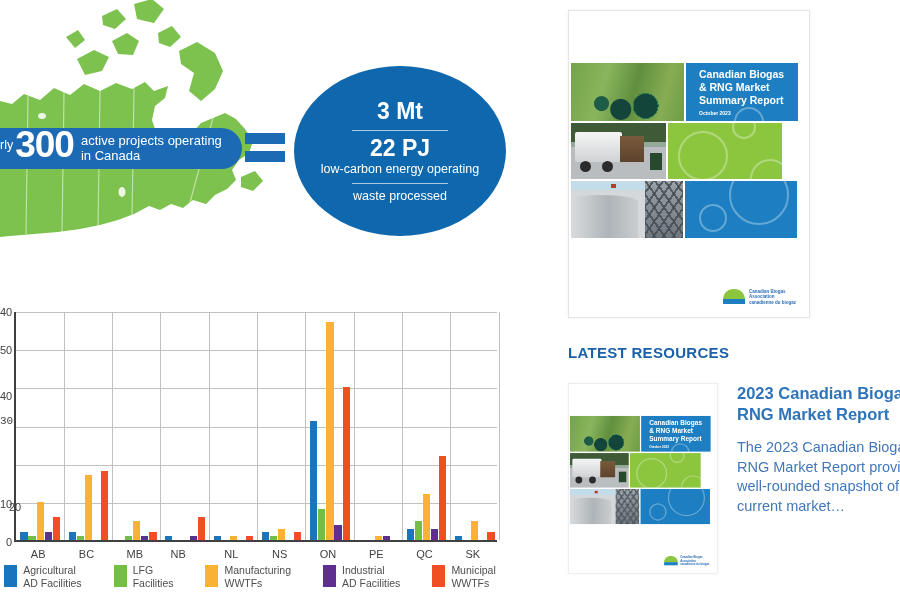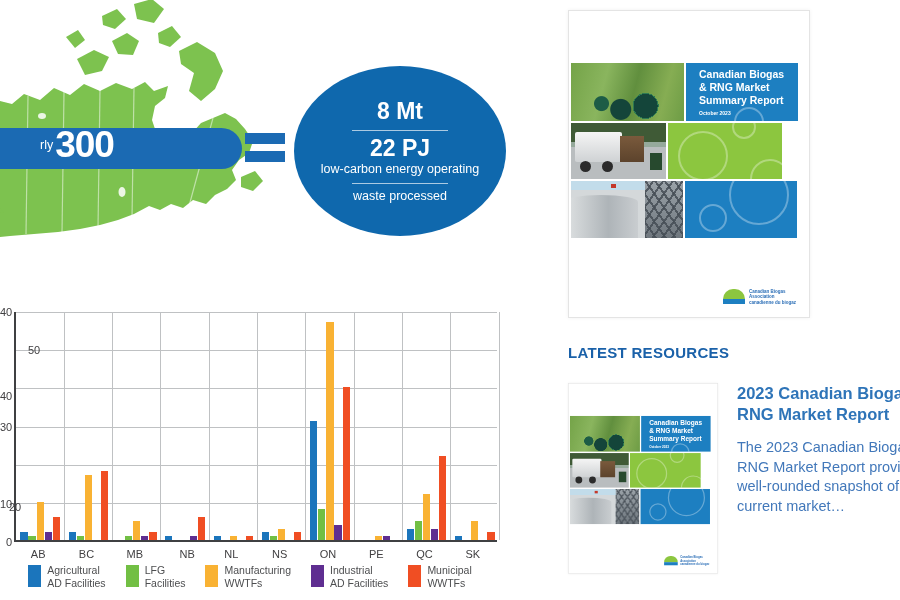--- a/index.html
+++ b/index.html
@@ -5,21 +5,21 @@
   * { margin:0; padding:0; box-sizing:border-box; }
   html,body { width:900px; height:600px; overflow:hidden; background:#fff;
               font-family:"Liberation Sans", sans-serif; position:relative; }
 
   
   #map-wrap { position:absolute; left:-18px; top:-4px; width:312px; height:262px; z-index:1; }
 
   #banner { position:absolute; left:-40px; top:128px; height:41px; width:282px;
             background:#1b6ab3; border-radius:0 21px 21px 0; z-index:3;
             display:flex; align-items:center; padding-left:40px; color:#fff; }
-  #banner .prefix { font-size:12.5px; margin-bottom:7px;margin-left:40px; }
+  #banner .prefix { font-size:12.5px; margin-bottom:7px; }
   #banner .count  { font-size:37px; font-weight:bold; letter-spacing:-1px; margin:0 7px 8px 2px; line-height:1; }
   #banner .lines  { font-size:13px; line-height:1.12; }
 
   #equals { position:absolute; left:245px; top:133px; z-index:3; }
   #equals div { width:40px; height:11px; background:#1b6ab3; }
   #equals div + div { margin-top:7px; }
 
   #bubble { position:absolute; left:294px; top:66px; width:212px; height:170px;
             background:#0f68ad; border-radius:50%; z-index:2; color:#fff;
             display:flex; flex-direction:column; justify-content:center; align-items:center;
@@ -91,21 +91,21 @@
   
   #chart { position:absolute; left:0; top:303px; width:500px; height:297px; }
   #plot  { position:absolute; left:14px; top:9px; width:483px; height:230px;
            border-left:2px solid #3f4042; border-bottom:2px solid #3f4042; }
   .gl-h { position:absolute; left:0; width:100%; height:1px; background:#bfc1c3; }
   .gl-v { position:absolute; top:0; width:1px; height:100%; background:#bfc1c3; }
   .ytick { position:absolute; width:12px; text-align:right; font-size:11px; color:#414042; }
   .xtick { position:absolute; top:245px; text-align:center; font-size:11px; color:#414042; }
   .bar   { position:absolute; bottom:0; }
   #legend { position:absolute; left:0; top:261px; width:500px; display:flex;
-            justify-content:center; gap:20px; }
+            justify-content:center; gap:32px; }
   .leg-item { display:flex; gap:6px; }
   .leg-swatch { width:13px; height:22px; margin-top:1px; }
   .leg-label { font-size:10.5px; line-height:1.25; color:#4d4e50; }
 </style>
 </head>
 <body>
 
 <div id="map-wrap">
   <svg width="312" height="262" viewBox="0 0 312 262">
     <g fill="#7dc24f">
@@ -132,29 +132,33 @@
       <ellipse cx="60" cy="120" rx="4" ry="3"></ellipse>
       <ellipse cx="140" cy="196" rx="3.5" ry="5"></ellipse>
       <ellipse cx="208" cy="226" rx="6" ry="4"></ellipse>
     </g>
   </svg>
 </div>
 
 <div id="banner">
   <span class="prefix">rly</span>
   <span class="count">300</span>
+  <span class="lines">
+    <span>active projects operating</span><br>
+    <span>in Canada</span>
+  </span>
 </div>
 
 <div id="equals">
   <div></div>
   <div></div>
 </div>
 
 <div id="bubble">
-  <div class="val">8 Mt</div>
+  <div class="val">3 Mt</div>
   <div class="div"></div>
   <div class="val">22 PJ</div>
   <div class="lab">low-carbon energy operating</div>
   <div class="div"></div>
   <div class="lab">waste processed</div>
 </div>
 
 <div id="cover-large">
   <div class="cover">
     <div class="band band1">
@@ -326,30 +330,30 @@
       <div class="bar" style="left: 415.05px; width: 7.2px; height: 11.5px; background: rgb(95, 46, 145);"></div>
       <div class="bar" style="left: 423.15px; width: 7.2px; height: 84.3333px; background: rgb(240, 78, 35);"></div>
       <div class="bar" style="left: 439.05px; width: 7.2px; height: 3.83333px; background: rgb(27, 117, 188);"></div>
       <div class="bar" style="left: 455.25px; width: 7.2px; height: 19.1667px; background: rgb(249, 178, 51);"></div>
       <div class="bar" style="left: 471.45px; width: 7.2px; height: 7.66667px; background: rgb(240, 78, 35);"></div>
     </div>
   <div id="yticks">
       <div class="ytick" style="left: 0px; top: 233px;">0</div>
       <div class="ytick" style="left: 0px; top: 194.667px;">10</div>
       <div class="ytick" style="left: 9px; top: 156.333px; margin-top: 42px;">20</div>
-      <div class="ytick" style="left: 0px; top: 118px;">30</div>
+      <div class="ytick" style="left: 0px; top: 112px; font-family: Liberation Mono, monospace;">30</div>
       <div class="ytick" style="left: 0px; top: 87px;">40</div>
-      <div class="ytick" style="left: 0px; top: 41.3333px; margin-left: 28px;">50</div>
+      <div class="ytick" style="left: 0px; top: 41.3333px;">50</div>
       <div class="ytick" style="left: 0px; top: 3px;">40</div>
     </div>
   <div id="xticks">
       <div class="xtick" style="left: 14px; width: 48.3px;">AB</div>
       <div class="xtick" style="left: 62.3px; width: 48.3px;">BC</div>
       <div class="xtick" style="left: 110.6px; width: 48.3px;">MB</div>
-      <div class="xtick" style="left: 163px; width: 48.3px;">NB</div>
+      <div class="xtick" style="left: 154px; width: 48.3px;">NB</div>
       <div class="xtick" style="left: 207.2px; width: 48.3px;">NL</div>
       <div class="xtick" style="left: 255.5px; width: 48.3px;">NS</div>
       <div class="xtick" style="left: 303.8px; width: 48.3px;">ON</div>
       <div class="xtick" style="left: 352.1px; width: 48.3px;">PE</div>
       <div class="xtick" style="left: 400.4px; width: 48.3px;">QC</div>
       <div class="xtick" style="left: 448.7px; width: 48.3px;">SK</div>
     </div>
   <div id="legend">
       <div class="leg-item">
         <div class="leg-swatch" style="background: rgb(27, 117, 188);"></div>

